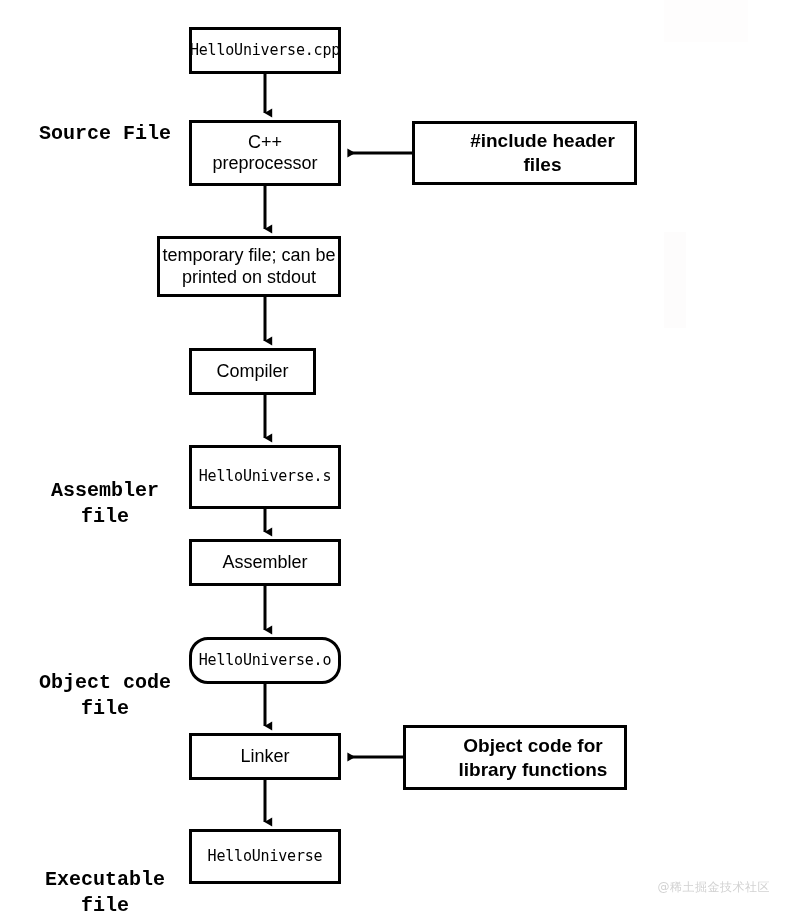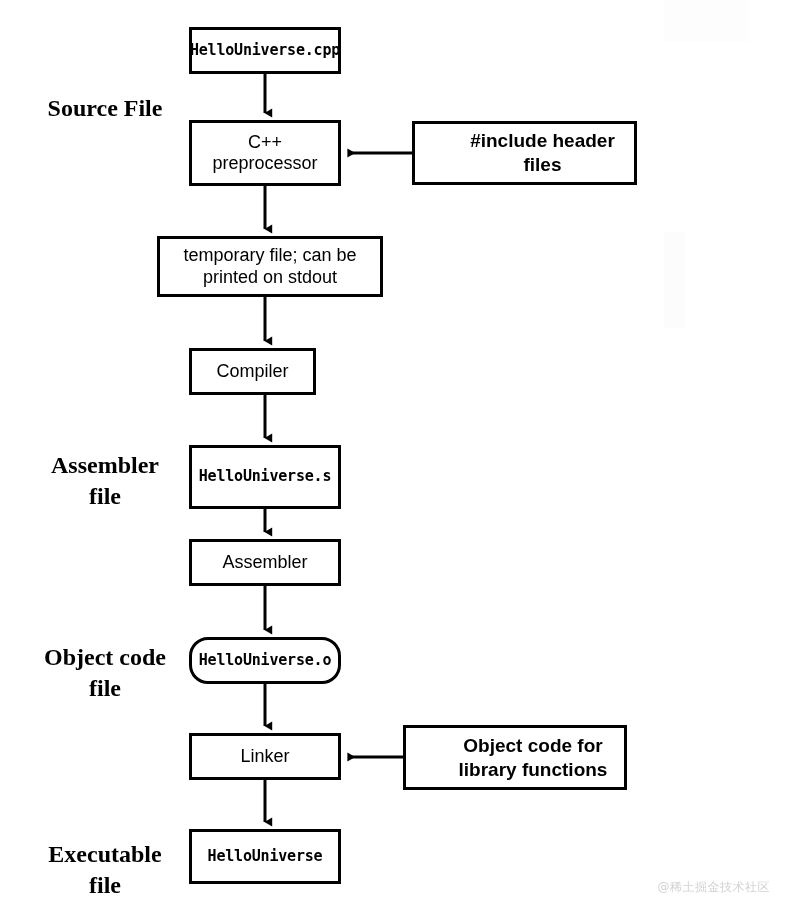--- a/index.html
+++ b/index.html
@@ -42,21 +42,21 @@
     display: flex;
     align-items: center;
     justify-content: center;
     text-align: center;
     color: #000000;
     line-height: 1.18;
   }
 
   .node.mono {
     font-family: "DejaVu Sans Mono", "Liberation Mono", monospace;
-    font-weight: 700;
+    font-weight: 400;
     font-size: 15px;
     letter-spacing: -0.2px;
   }
 
   .node.sans {
     font-family: "Liberation Sans", sans-serif;
     font-weight: 400;
     font-size: 18px;
   }
 
@@ -64,27 +64,28 @@
     font-family: "Liberation Sans", sans-serif;
     font-weight: 700;
     font-size: 19px;
     line-height: 1.25;
     padding-left: 36px;
   }
 
   
   .stage-label {
     position: absolute;
-    font-family: Liberation Serif, serif;
+    font-family: Liberation Mono, monospace;
     font-weight: 700;
-    font-size: 24px;
+    font-size: 20px;
     color: #000000;
     text-align: center;
     line-height: 1.3;
     white-space: pre-line;
+    margin-top: 28px;
   }
 
   
   .watermark {
     position: absolute;
     right: 16px;
     bottom: 22px;
     font-family: "DejaVu Sans", sans-serif;
     font-size: 12px;
     color: #d2d2d2;
@@ -156,21 +157,21 @@
 file</div>
 
   <div class="node mono" style="left:189px; top:27px; width:152px; height:47px;">HelloUniverse.cpp</div>
 
   <div class="node sans" style="left:189px; top:120px; width:152px; height:66px; white-space:pre-line;">C++
 preprocessor</div>
 
   <div class="node sans-bold" style="left:412px; top:121px; width:225px; height:64px; white-space:pre-line;">#include header
 files</div>
 
-  <div class="node sans" style="left:157px; top:236px; width:226px; height:61px; white-space:pre-line;">temporary file; can be
+  <div class="node sans" style="left:157px; top:236px; width:184px; height:61px; white-space:pre-line;">temporary file; can be
 printed on stdout</div>
 
   <div class="node sans" style="left:189px; top:348px; width:127px; height:47px;">Compiler</div>
 
   <div class="node mono" style="left:189px; top:445px; width:152px; height:64px;">HelloUniverse.s</div>
 
   <div class="node sans" style="left:189px; top:539px; width:152px; height:47px;">Assembler</div>
 
   <div class="node mono" style="left:189px; top:637px; width:152px; height:47px;border-radius:19px;">HelloUniverse.o</div>
 

